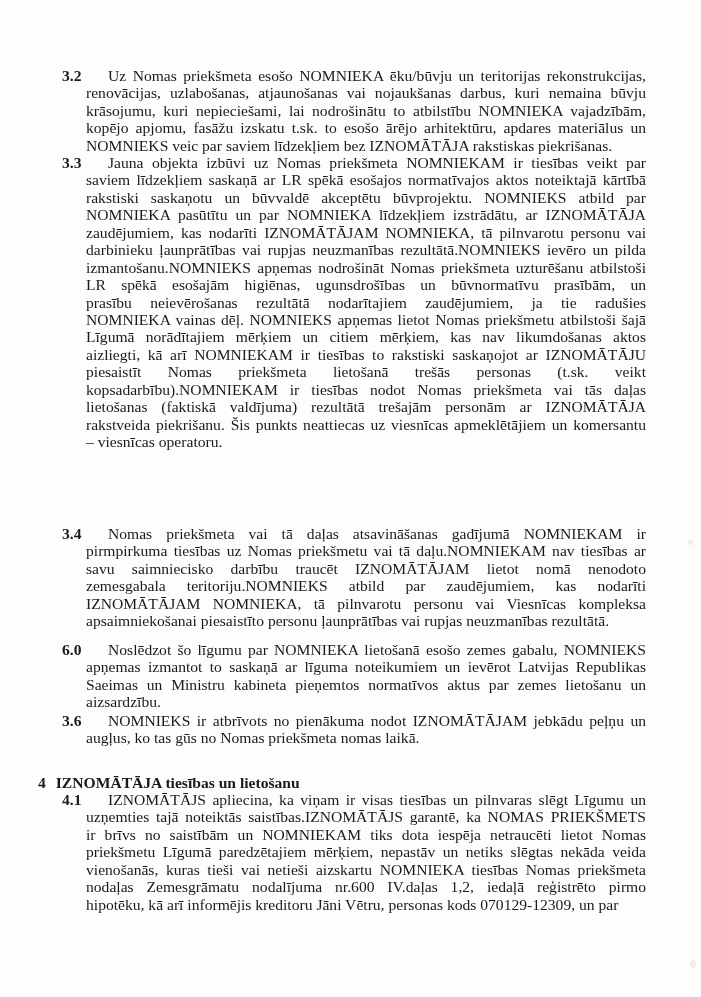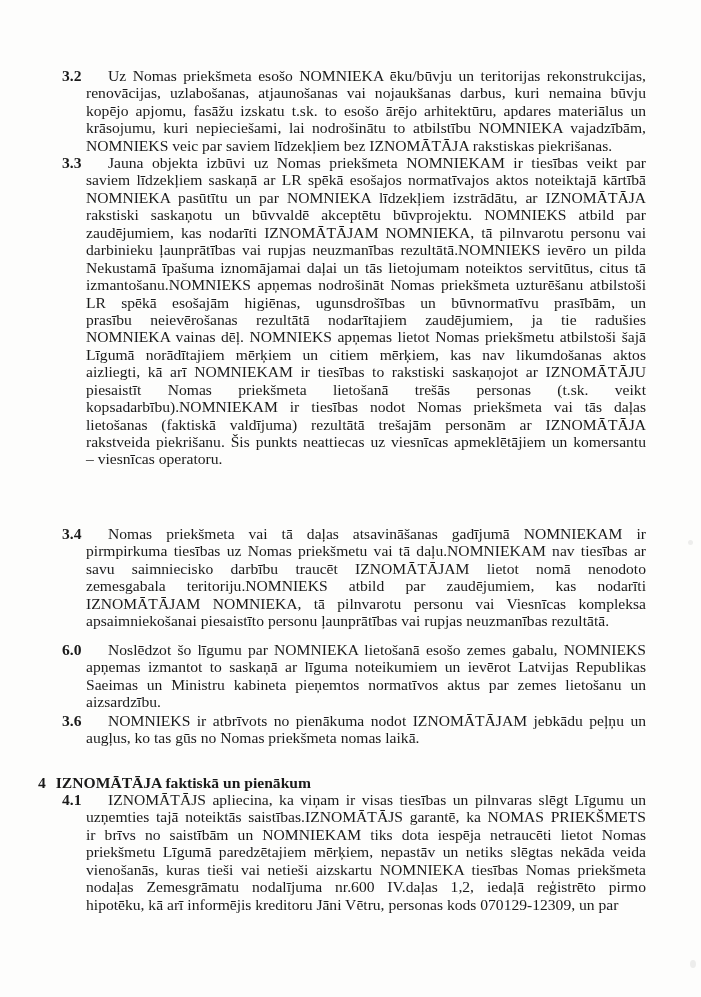--- a/index.html
+++ b/index.html
@@ -23,36 +23,35 @@
 </head>
 <body>
 
 <div class="page">
 
   <div class="clause" style="top:67px;">
     <span class="num">3.2</span>
     <div class="body">
         <span class="line first">Uz Nomas priekšmeta esošo NOMNIEKA ēku/būvju un teritorijas rekonstrukcijas,</span>
         <span class="line">renovācijas, uzlabošanas, atjaunošanas vai nojaukšanas darbus, kuri nemaina būvju</span>
+        <span class="line">krāsojumu, kuri nepieciešami, lai nodrošinātu to atbilstību NOMNIEKA vajadzībām,</span>
         <span class="line">kopējo apjomu, fasāžu izskatu t.sk. to esošo ārējo arhitektūru, apdares materiālus un</span>
-        <span class="line">krāsojumu, kuri nepieciešami, lai nodrošinātu to atbilstību NOMNIEKA vajadzībām,</span>
         <span class="line last">NOMNIEKS veic par saviem līdzekļiem bez IZNOMĀTĀJA rakstiskas piekrišanas.</span>
       </div>
   </div>
 
   <div class="clause" style="top:154px;">
     <span class="num">3.3</span>
     <div class="body">
         <span class="line first">Jauna objekta izbūvi uz Nomas priekšmeta NOMNIEKAM ir tiesības veikt par</span>
         <span class="line">saviem līdzekļiem saskaņā ar LR spēkā esošajos normatīvajos aktos noteiktajā kārtībā</span>
+        <span class="line">rakstiski saskaņotu un būvvaldē akceptētu būvprojektu. NOMNIEKS atbild par</span>
         <span class="line">NOMNIEKA pasūtītu un par NOMNIEKA līdzekļiem izstrādātu, ar IZNOMĀTĀJA</span>
-        <span class="line">rakstiski saskaņotu un būvvaldē akceptētu būvprojektu. NOMNIEKS atbild par</span>
         <span class="line">zaudējumiem, kas nodarīti IZNOMĀTĀJAM NOMNIEKA, tā pilnvarotu personu vai</span>
         <span class="line">darbinieku ļaunprātības vai rupjas neuzmanības rezultātā.NOMNIEKS ievēro un pilda</span>
-        <span class="line">Nekustamā īpašuma iznomājamai daļai un tās lietojumam noteiktos servitūtus, citus tā</span>
         <span class="line">izmantošanu.NOMNIEKS apņemas nodrošināt Nomas priekšmeta uzturēšanu atbilstoši</span>
         <span class="line">LR spēkā esošajām higiēnas, ugunsdrošības un būvnormatīvu prasībām, un</span>
         <span class="line">prasību neievērošanas rezultātā nodarītajiem zaudējumiem, ja tie radušies</span>
         <span class="line">NOMNIEKA vainas dēļ. NOMNIEKS apņemas lietot Nomas priekšmetu atbilstoši šajā</span>
         <span class="line">Līgumā norādītajiem mērķiem un citiem mērķiem, kas nav likumdošanas aktos</span>
         <span class="line">aizliegti, kā arī NOMNIEKAM ir tiesības to rakstiski saskaņojot ar IZNOMĀTĀJU</span>
         <span class="line">piesaistīt Nomas priekšmeta lietošanā trešās personas (t.sk. veikt</span>
         <span class="line">kopsadarbību).NOMNIEKAM ir tiesības nodot Nomas priekšmeta vai tās daļas</span>
         <span class="line">lietošanas (faktiskā valdījuma) rezultātā trešajām personām ar IZNOMĀTĀJA</span>
         <span class="line">rakstveida piekrišanu. Šis punkts neattiecas uz viesnīcas apmeklētājiem un komersantu</span>
@@ -84,21 +83,21 @@
 
   <div class="clause" style="top:712px;">
     <span class="num">3.6</span>
     <div class="body">
         <span class="line first">NOMNIEKS ir atbrīvots no pienākuma nodot IZNOMĀTĀJAM jebkādu peļņu un</span>
         <span class="line last">augļus, ko tas gūs no Nomas priekšmeta nomas laikā.</span>
       </div>
   </div>
 
   <div class="section-heading">
-    <span class="snum">4</span><span class="stitle">IZNOMĀTĀJA faktiskā un pienākum</span>
+    <span class="snum">4</span><span class="stitle">IZNOMĀTĀJA tiesības un lietošanu</span>
   </div>
 
   <div class="clause" style="top:791px;">
     <span class="num">4.1</span>
     <div class="body">
         <span class="line first">IZNOMĀTĀJS apliecina, ka viņam ir visas tiesības un pilnvaras slēgt Līgumu un</span>
         <span class="line">uzņemties tajā noteiktās saistības.IZNOMĀTĀJS garantē, ka NOMAS PRIEKŠMETS</span>
         <span class="line">ir brīvs no saistībām un NOMNIEKAM tiks dota iespēja netraucēti lietot Nomas</span>
         <span class="line">priekšmetu Līgumā paredzētajiem mērķiem, nepastāv un netiks slēgtas nekāda veida</span>
         <span class="line">vienošanās, kuras tieši vai netieši aizskartu NOMNIEKA tiesības Nomas priekšmeta</span>

